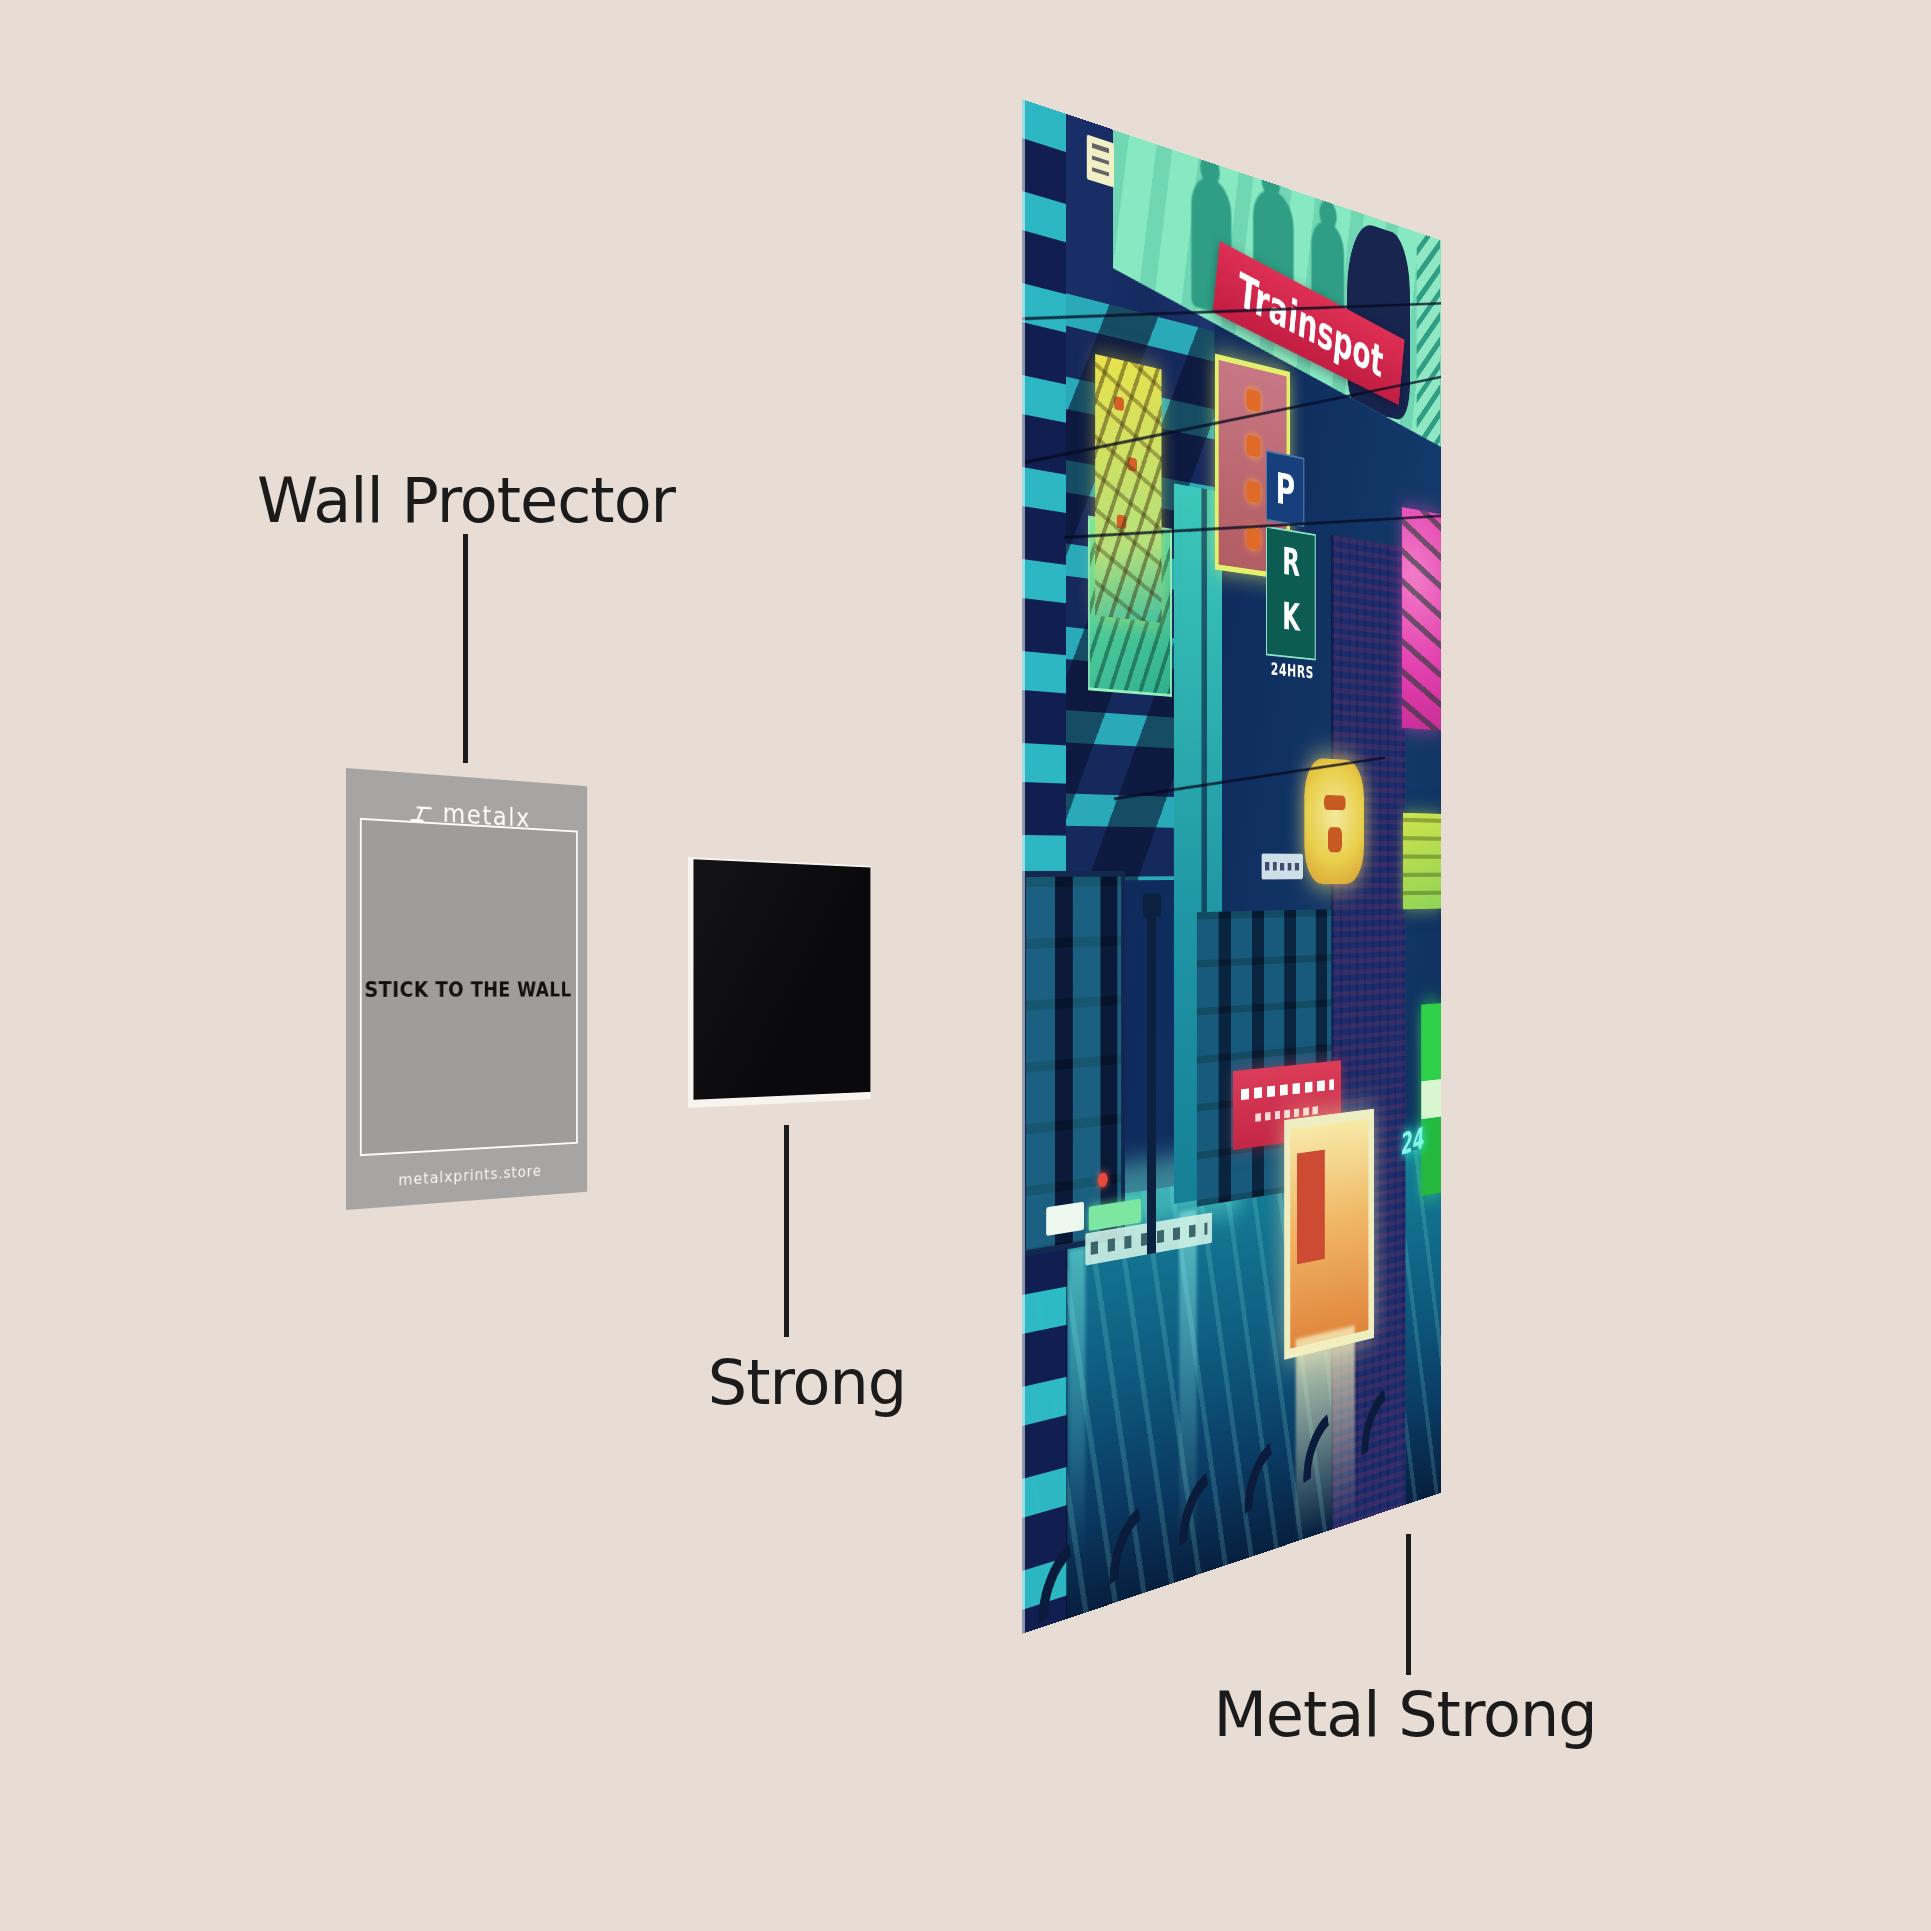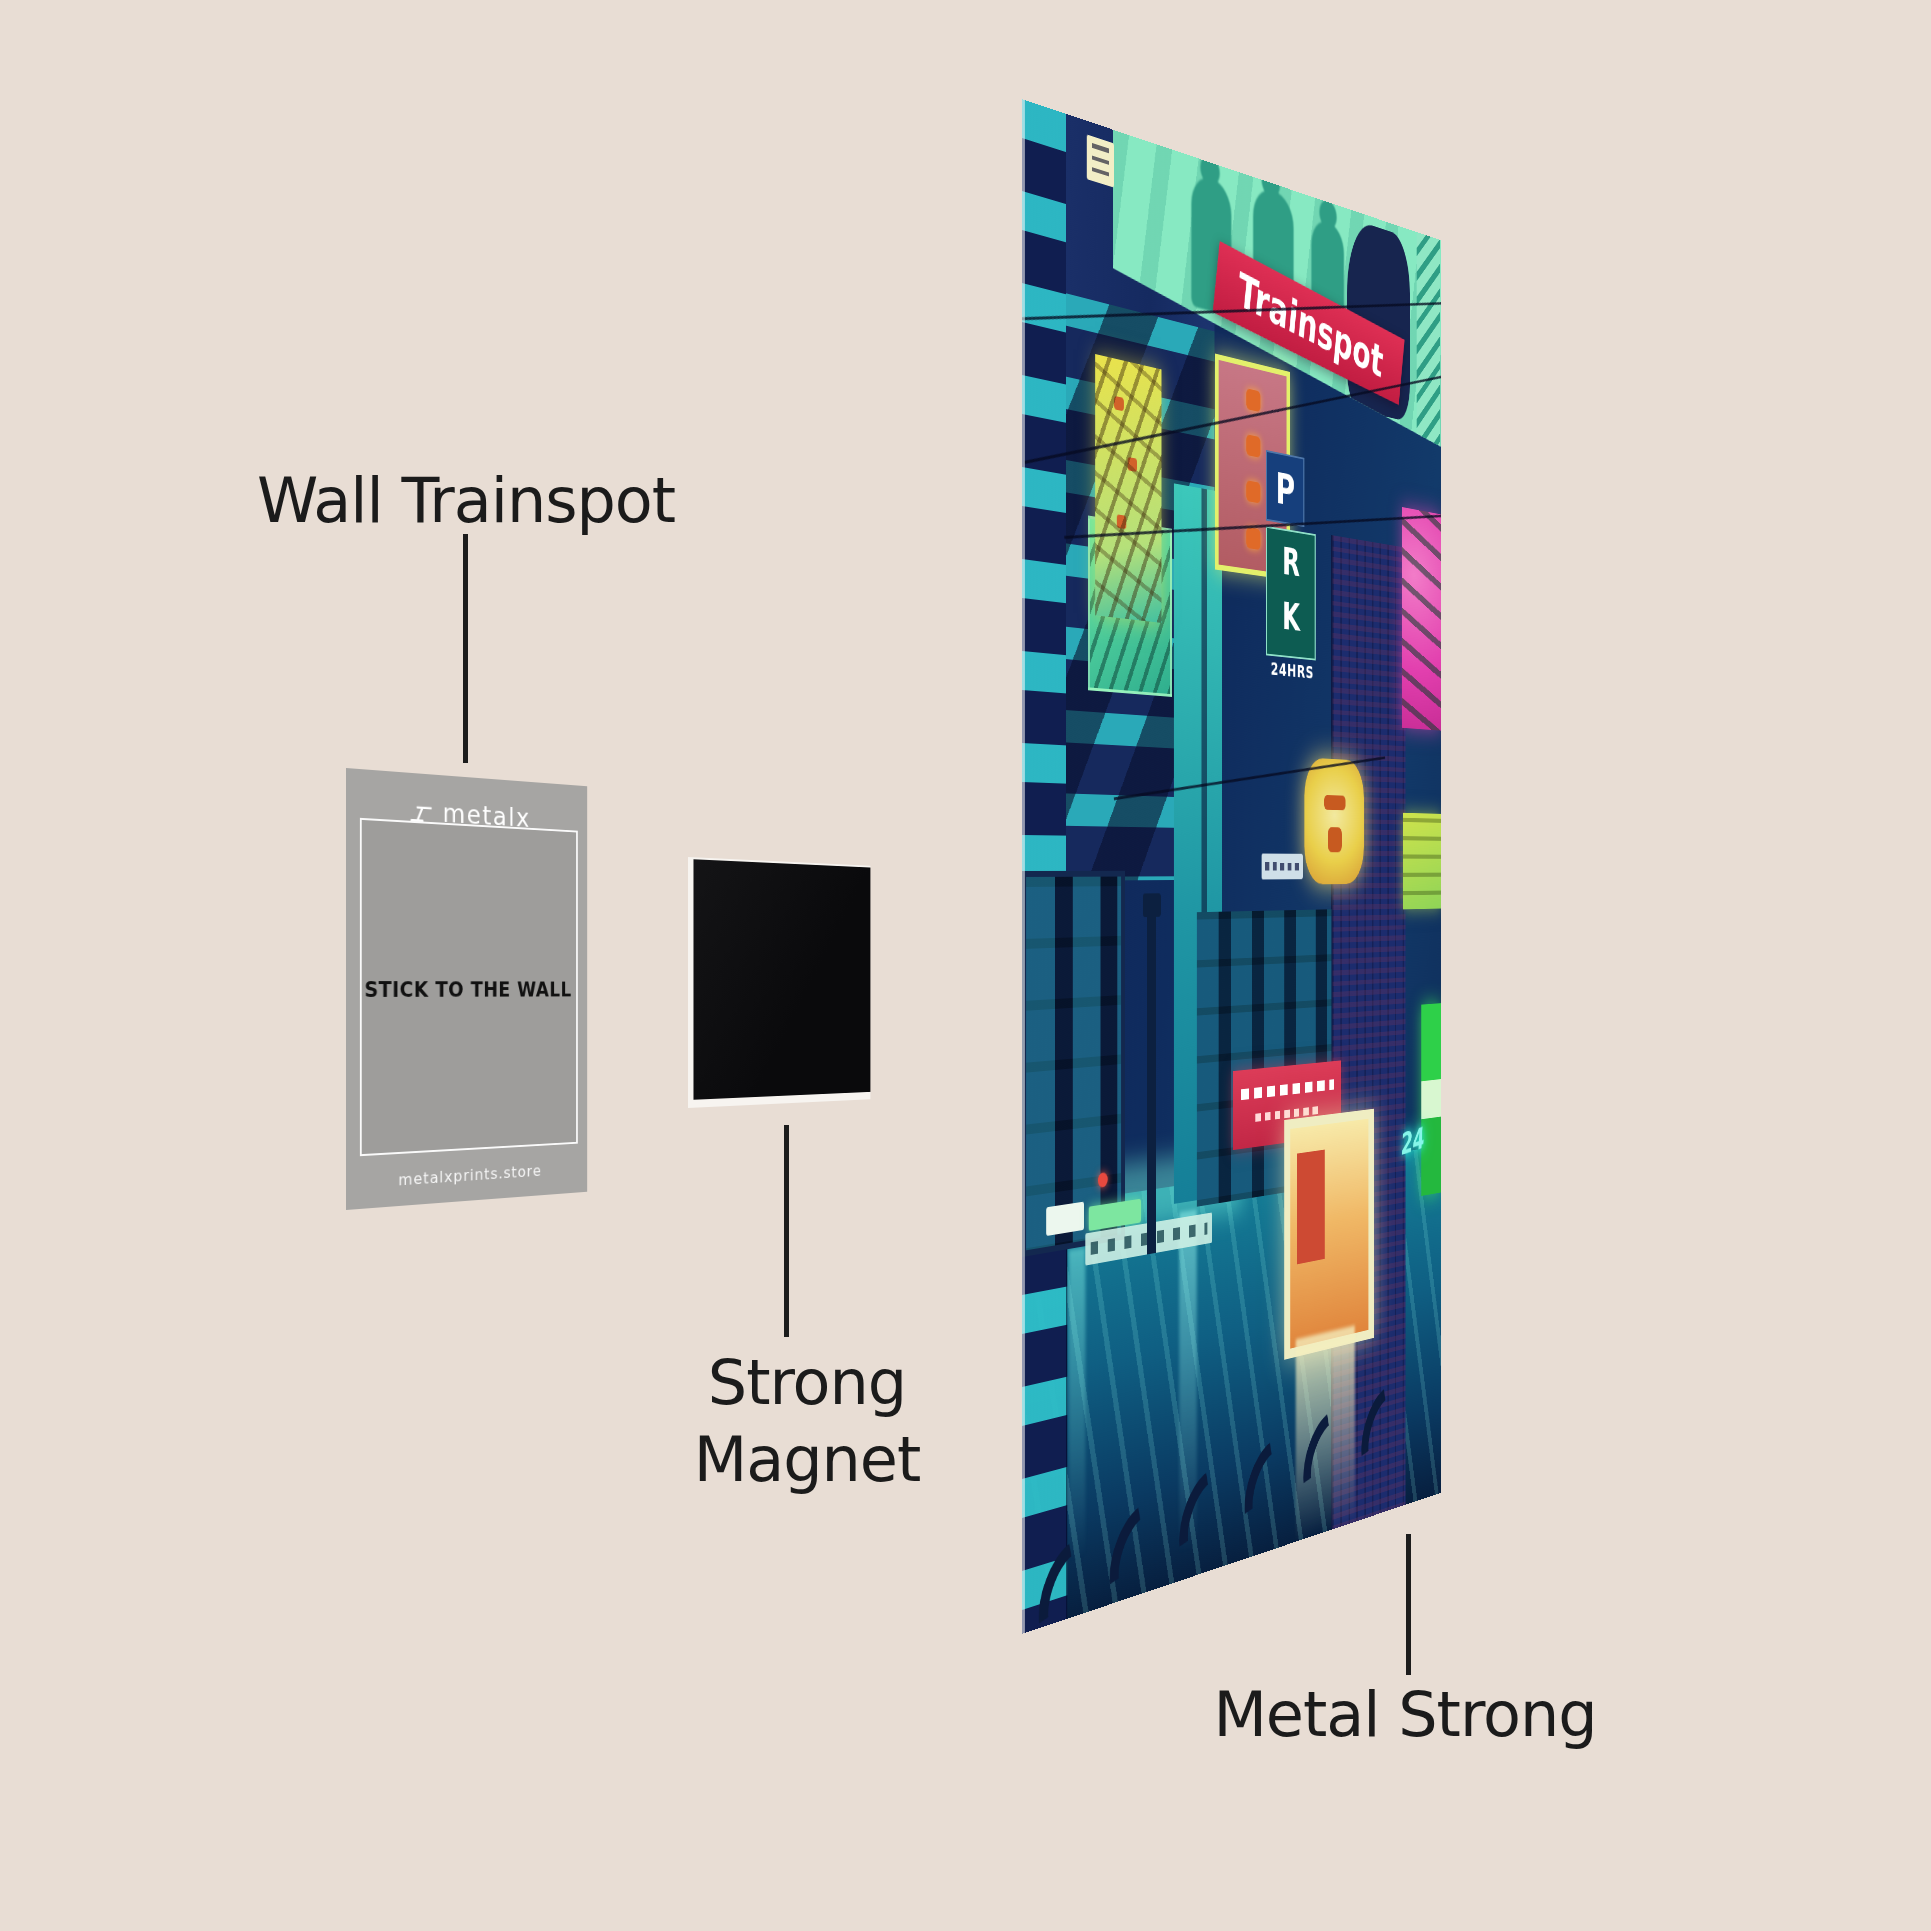--- a/index.html
+++ b/index.html
@@ -163,41 +163,40 @@
   .p-leftedge{left:0;top:0;width:3.9px;height:1535px;background:rgba(255,255,255,.55);}
   .p-topsign{left:95px;top:13.5px;width:42px;height:46px;background:#f2eec6;border-radius:2.9px;}
   .p-topsign:after{content:'';position:absolute;left:7.7px;top:7.7px;right:7.7px;height:29px;
         background:repeating-linear-gradient(180deg,rgba(40,40,60,.7) 0 4.8px,transparent 4.8px 12.6px);}
 </style>
 </head>
 <body>
 
 <div id="stage">
 
-  <div class="ann-label lbl-wall">Wall Trainspot</div>
+  <div class="ann-label lbl-wall">Wall Protector</div>
   <div class="leader leader-1"></div>
 
   <div class="card3d">
     <div class="card-logo">
       <svg width="29" height="21" viewBox="0 0 30 22">
         <path d="M8 4 L24 4 M14 4 L8 18 M1 18 L14 18" stroke="#ffffff" stroke-width="2.4" fill="none" stroke-linecap="round"></path>
       </svg><span>metalx</span>
     </div>
     <div class="card-frame"></div>
     <div class="card-stick">STICK TO THE WALL</div>
     <div class="card-site">metalxprints.store</div>
   </div>
 
   <div class="magnet3d">
     <div class="magnet-black"></div>
   </div>
   <div class="leader leader-2"></div>
   <div class="ann-label lbl-strong">
     <div>Strong</div>
-    <div>Magnet</div>
   </div>
 
   <div class="poster3d">
     <div class="p-base"></div>
     <div class="p-street"></div>
     <div class="p-street-diag"></div>
     <div class="p-street-glow"></div>
     <div class="p-refl1"></div>
     <div class="p-refl2"></div>
     <div class="p-reflg"></div>

